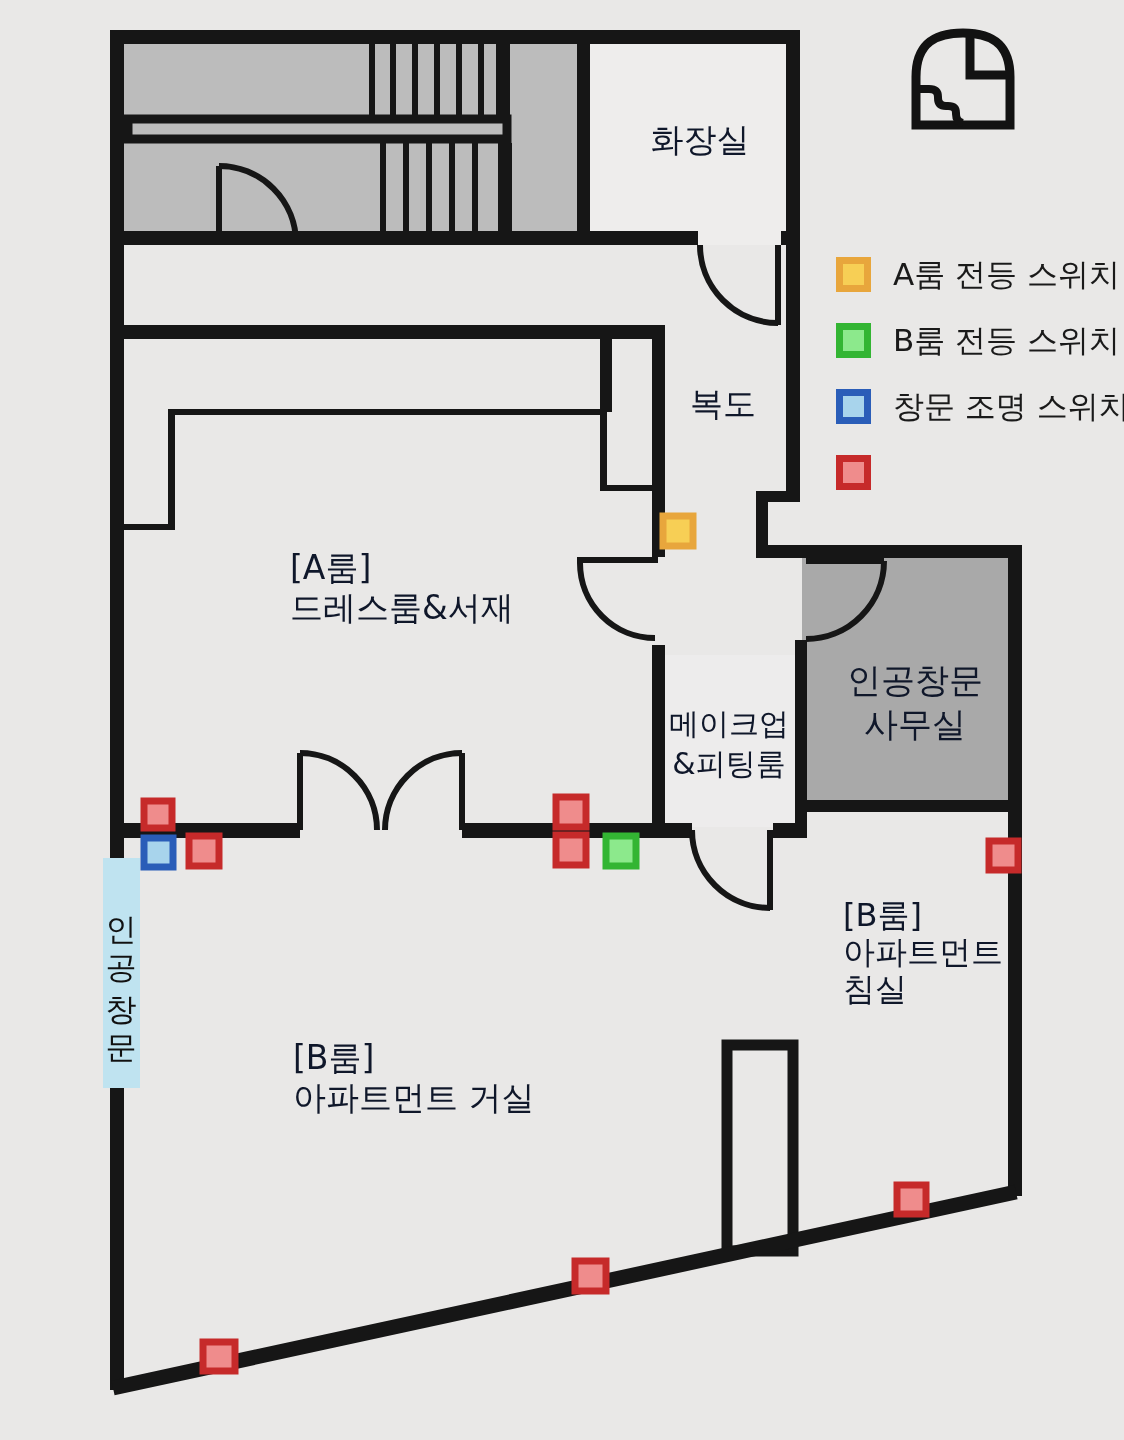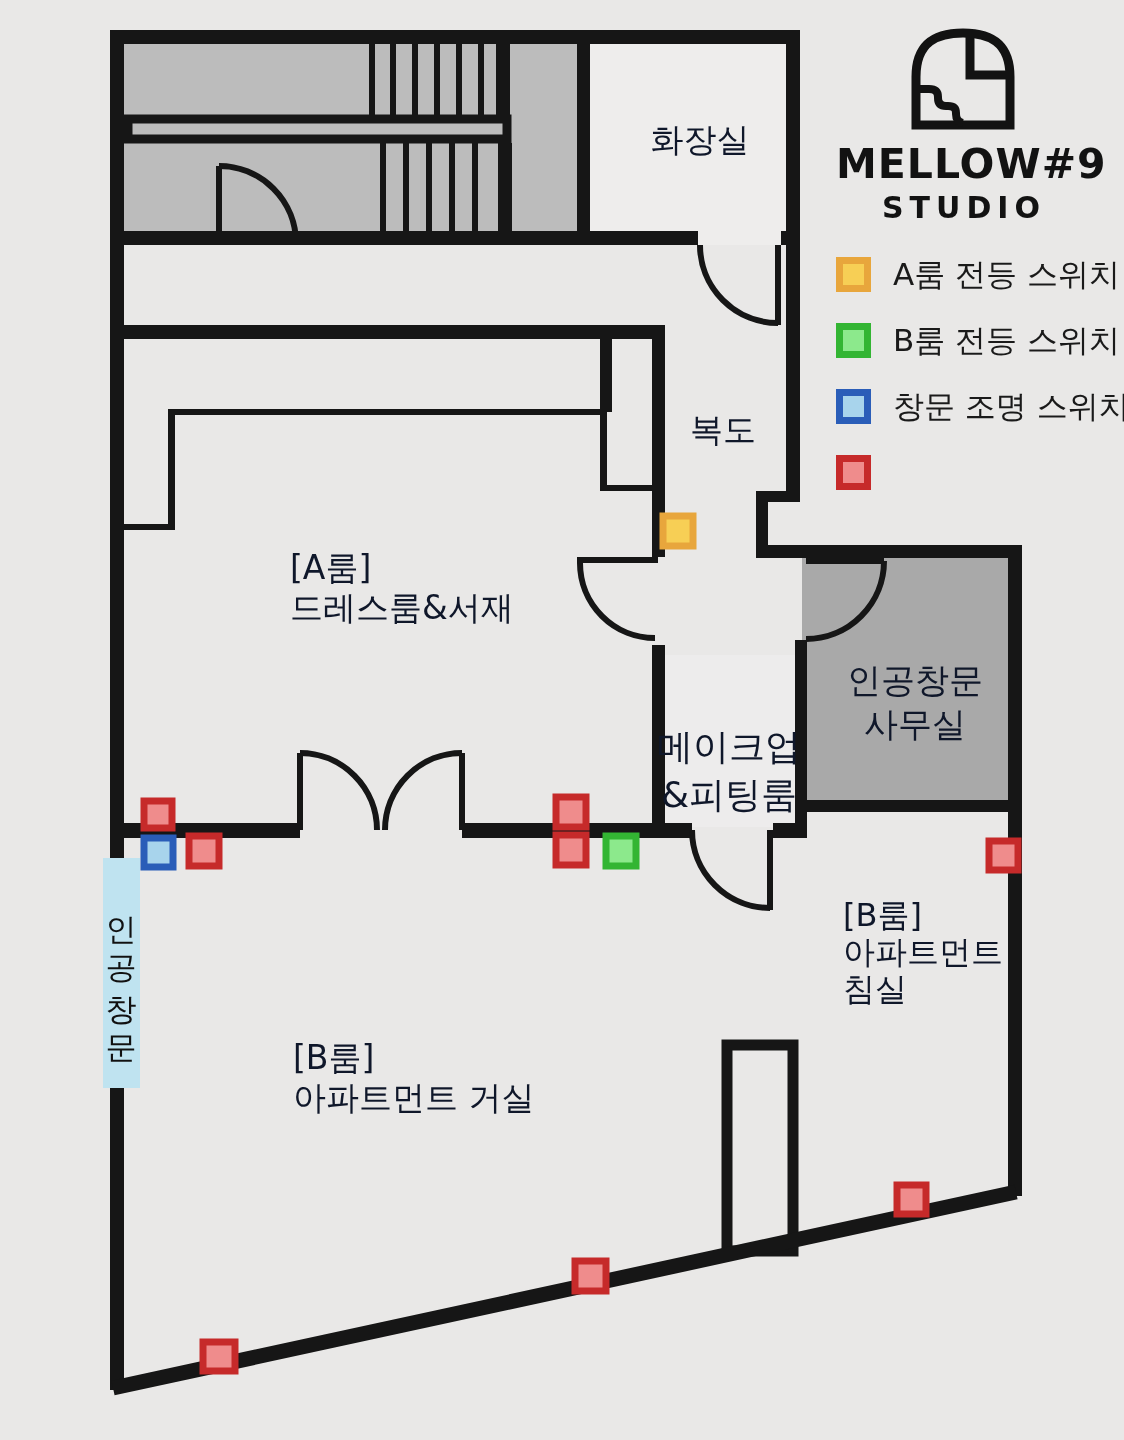--- a/index.html
+++ b/index.html
@@ -2,23 +2,23 @@
 <html style="--sw0-fill: #f7cf55; --sw0-border: #e8a63c; --sw1-fill: #8ce98c; --sw1-border: #33b533; --sw2-fill: #a8d4ec; --sw2-border: #2a5db8; --sw3-fill: #ef8c8c; --sw3-border: #c62a2a;"><head>
 <meta charset="utf-8">
 <style>
   html,body{margin:0;padding:0;background:#e9e8e7;}
   #stage{position:relative;width:1124px;height:1440px;background:#e9e8e7;overflow:hidden;
          font-family:"DejaVu Sans","Liberation Sans",sans-serif;color:#1a1a1a;}
   #plan{position:absolute;left:0;top:0;}
 
   .room-label{position:absolute;white-space:pre-line;color:#0f172a;}
   .lbl-bathroom{left:600px;top:118px;width:200px;text-align:center;font-size:33px;}
-  .lbl-corridor{left:623px;top:408px;width:200px;text-align:center;font-size:33px;}
+  .lbl-corridor{left:623px;top:382px;width:200px;text-align:center;font-size:33px;}
   .lbl-aroom{left:290px;top:548px;font-size:33px;line-height:1.22;}
-  .lbl-makeup{left:653px;top:704px;width:152px;text-align:center;font-size:36px;line-height:1.32;margin-top:19px;}
+  .lbl-makeup{left:653px;top:704px;width:152px;text-align:center;font-size:30px;line-height:1.32;}
   .lbl-office{left:827px;top:658px;width:176px;text-align:center;font-size:34px;line-height:1.3;}
   .lbl-bbed{left:843px;top:897px;font-size:32px;line-height:1.16;}
   .lbl-bliving{left:293px;top:1038px;font-size:33px;line-height:1.2;}
 
   .window-strip{position:absolute;left:103px;top:858px;width:37px;height:230px;
     background:#bfe3f0;display:flex;align-items:center;justify-content:center;
     writing-mode:vertical-rl;text-orientation:upright;font-size:31px;letter-spacing:9px;color:#111;}
 
   .brand{position:absolute;left:836px;top:140px;width:256px;text-align:center;color:#121212;}
   .brand-name{font-size:41px;font-weight:800;letter-spacing:1px;}
@@ -164,24 +164,20 @@
 아파트먼트
 침실</div>
   <div class="room-label lbl-bliving">[B룸]
 아파트먼트 거실</div>
 
   <svg class="brand-icon" viewBox="0 0 110 104">
     <path d="M8 100 V52 C8 16 30 8 55 8 C80 8 102 16 102 52 V100 Z" fill="none" stroke="#121212" stroke-width="9"></path>
     <path d="M62 10 V50 H102" fill="none" stroke="#121212" stroke-width="9"></path>
     <path d="M8 64 H21 Q30 64 30 72 V73 Q30 81 38 81 H40 Q48 81 48 88 V89 Q48 97 55 98" fill="none" stroke="#121212" stroke-width="8"></path>
   </svg>
-  <div class="brand">
-    <div class="brand-name">MELLOW#9</div>
-    <div class="brand-sub">STUDIO</div>
-  </div>
 
   <div class="legend">
     <div class="legend-row">
       <span class="swatch sw0"></span>
       <span class="legend-label">A룸 전등 스위치</span>
     </div>
     <div class="legend-row">
       <span class="swatch sw1"></span>
       <span class="legend-label">B룸 전등 스위치</span>
     </div>

